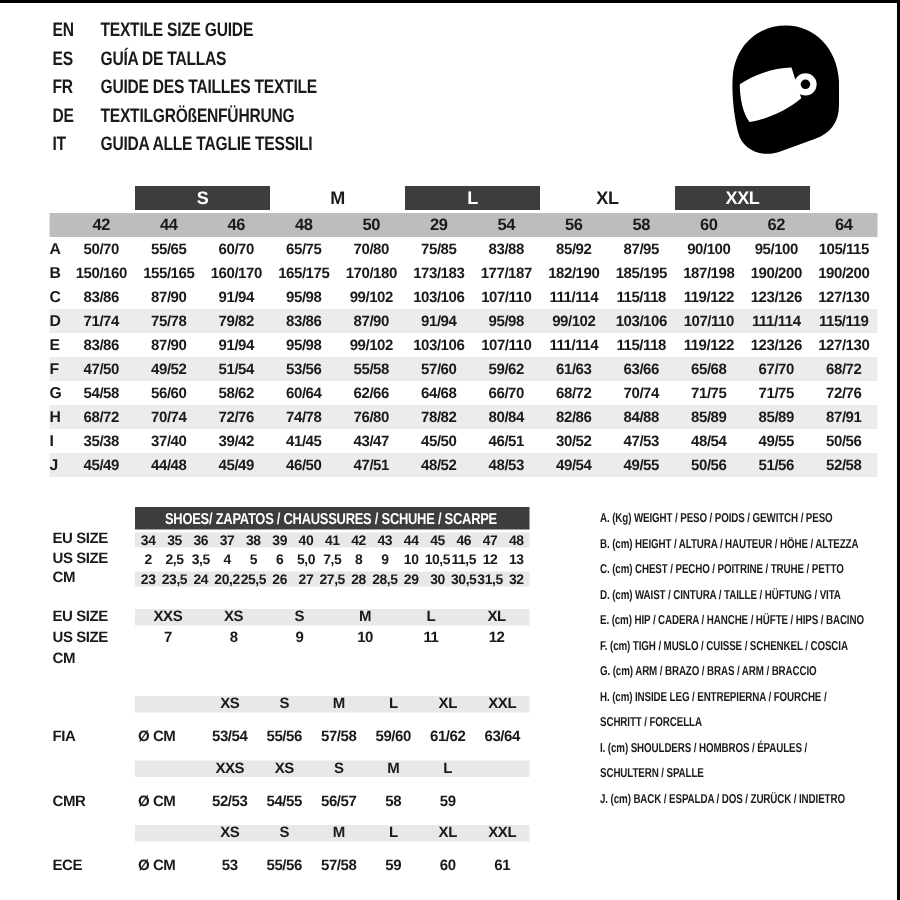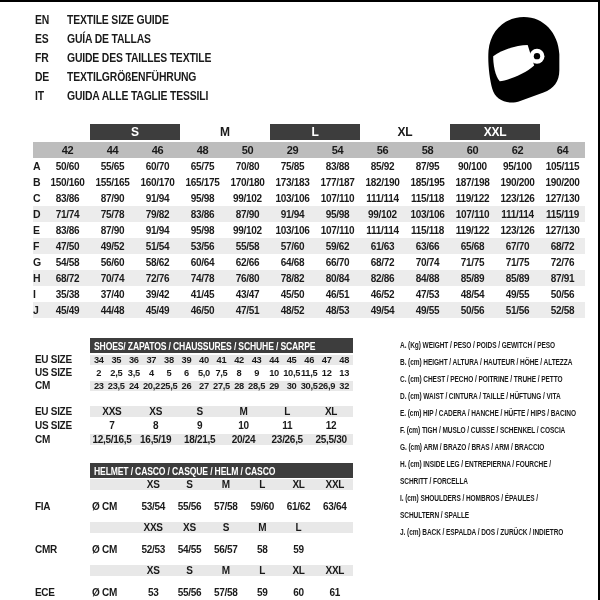--- a/index.html
+++ b/index.html
@@ -27,21 +27,21 @@
   .mt-group.dark{background:#3d3d3d;color:#fff;}
   .mt-headrow{background:#bdbdbd;font-size:11px;}
   .mt-datarow{font-size:10px;}
   .mt-datarow.shaded{background:#ececec;}
   .mt-cell{text-align:center;letter-spacing:-0.3px;white-space:nowrap;}
   .mt-letter{text-align:left;font-size:10.5px;}
 
   
   .subtables{position:absolute;left:35px;top:338px;width:318px;}
   .st-bar{margin-left:55px;height:15px;background:#3d3d3d;color:#fff;font-size:10.5px;
-          display:flex;align-items:center;padding-left:4px;overflow:hidden;}
+          display:flex;align-items:center;padding-left:20px;overflow:hidden;}
   .bar-text{display:inline-block;transform:scaleX(0.82);transform-origin:0 50%;white-space:nowrap;letter-spacing:-0.2px;}
   .st-row{display:flex;align-items:center;}
   .st-label{width:55px;font-size:10px;display:flex;align-items:center;letter-spacing:-0.3px;}
   .st-cells{flex:1;display:grid;align-items:center;text-align:center;letter-spacing:-0.3px;}
   .st-cells.shaded{background:#e8e8e8;}
   .shoes-block .st-row{height:13px;}
   .shoes-cells{grid-template-columns:repeat(15,1fr);font-size:9.3px;}
   .gloves-block{margin-top:12px;}
   .gloves-block .st-row{height:14px;}
   .gloves-cells{grid-template-columns:repeat(6,1fr);font-size:10px;}
@@ -114,21 +114,21 @@
       <div class="mt-cell">29</div>
       <div class="mt-cell">54</div>
       <div class="mt-cell">56</div>
       <div class="mt-cell">58</div>
       <div class="mt-cell">60</div>
       <div class="mt-cell">62</div>
       <div class="mt-cell">64</div>
     </div>
     <div class="mt-row mt-datarow">
       <div class="mt-letter">A</div>
-      <div class="mt-cell">50/60</div>
+      <div class="mt-cell">50/70</div>
       <div class="mt-cell">55/65</div>
       <div class="mt-cell">60/70</div>
       <div class="mt-cell">65/75</div>
       <div class="mt-cell">70/80</div>
       <div class="mt-cell">75/85</div>
       <div class="mt-cell">83/88</div>
       <div class="mt-cell">85/92</div>
       <div class="mt-cell">87/95</div>
       <div class="mt-cell">90/100</div>
       <div class="mt-cell">95/100</div>
@@ -241,21 +241,21 @@
     </div>
     <div class="mt-row mt-datarow">
       <div class="mt-letter">I</div>
       <div class="mt-cell">35/38</div>
       <div class="mt-cell">37/40</div>
       <div class="mt-cell">39/42</div>
       <div class="mt-cell">41/45</div>
       <div class="mt-cell">43/47</div>
       <div class="mt-cell">45/50</div>
       <div class="mt-cell">46/51</div>
-      <div class="mt-cell">46/52</div>
+      <div class="mt-cell">30/52</div>
       <div class="mt-cell">47/53</div>
       <div class="mt-cell">48/54</div>
       <div class="mt-cell">49/55</div>
       <div class="mt-cell">50/56</div>
     </div>
     <div class="mt-row mt-datarow shaded">
       <div class="mt-letter">J</div>
       <div class="mt-cell">45/49</div>
       <div class="mt-cell">44/48</div>
       <div class="mt-cell">45/49</div>
@@ -325,21 +325,21 @@
           <div class="st-cell">20,2</div>
           <div class="st-cell">25,5</div>
           <div class="st-cell">26</div>
           <div class="st-cell">27</div>
           <div class="st-cell">27,5</div>
           <div class="st-cell">28</div>
           <div class="st-cell">28,5</div>
           <div class="st-cell">29</div>
           <div class="st-cell">30</div>
           <div class="st-cell">30,5</div>
-          <div class="st-cell">26,9</div>
+          <div class="st-cell">31,5</div>
           <div class="st-cell">32</div>
         </div>
       </div>
     </div>
   <div class="subtable gloves-block" id="gloves-table">
   <div class="st-row">
         <div class="st-label">EU SIZE</div>
         <div class="st-cells gloves-cells shaded">
           <div class="st-cell">XXS</div>
           <div class="st-cell">XS</div>
@@ -355,34 +355,23 @@
           <div class="st-cell">7</div>
           <div class="st-cell">8</div>
           <div class="st-cell">9</div>
           <div class="st-cell">10</div>
           <div class="st-cell">11</div>
           <div class="st-cell">12</div>
         </div>
       </div>
       <div class="st-row">
         <div class="st-label">CM</div>
-        <div class="st-cells gloves-cells shaded">
-          <div class="st-cell">12,5/16,5</div>
-          <div class="st-cell">16,5/19</div>
-          <div class="st-cell">18/21,5</div>
-          <div class="st-cell">20/24</div>
-          <div class="st-cell">23/26,5</div>
-          <div class="st-cell">25,5/30</div>
-        </div>
       </div>
     </div>
   <div class="subtable helm-block" id="helmet-table">
-    <div class="st-bar">
-      <span class="bar-text">HELMET / CASCO / CASQUE / HELM / CASCO</span>
-    </div>
   <div class="st-row helm-size-row">
         <div class="st-label"></div>
         <div class="st-cells helm-cells shaded">
           <div class="st-cell helm-prefix"></div>
           <div class="st-cell">XS</div>
           <div class="st-cell">S</div>
           <div class="st-cell">M</div>
           <div class="st-cell">L</div>
           <div class="st-cell">XL</div>
           <div class="st-cell">XXL</div>

